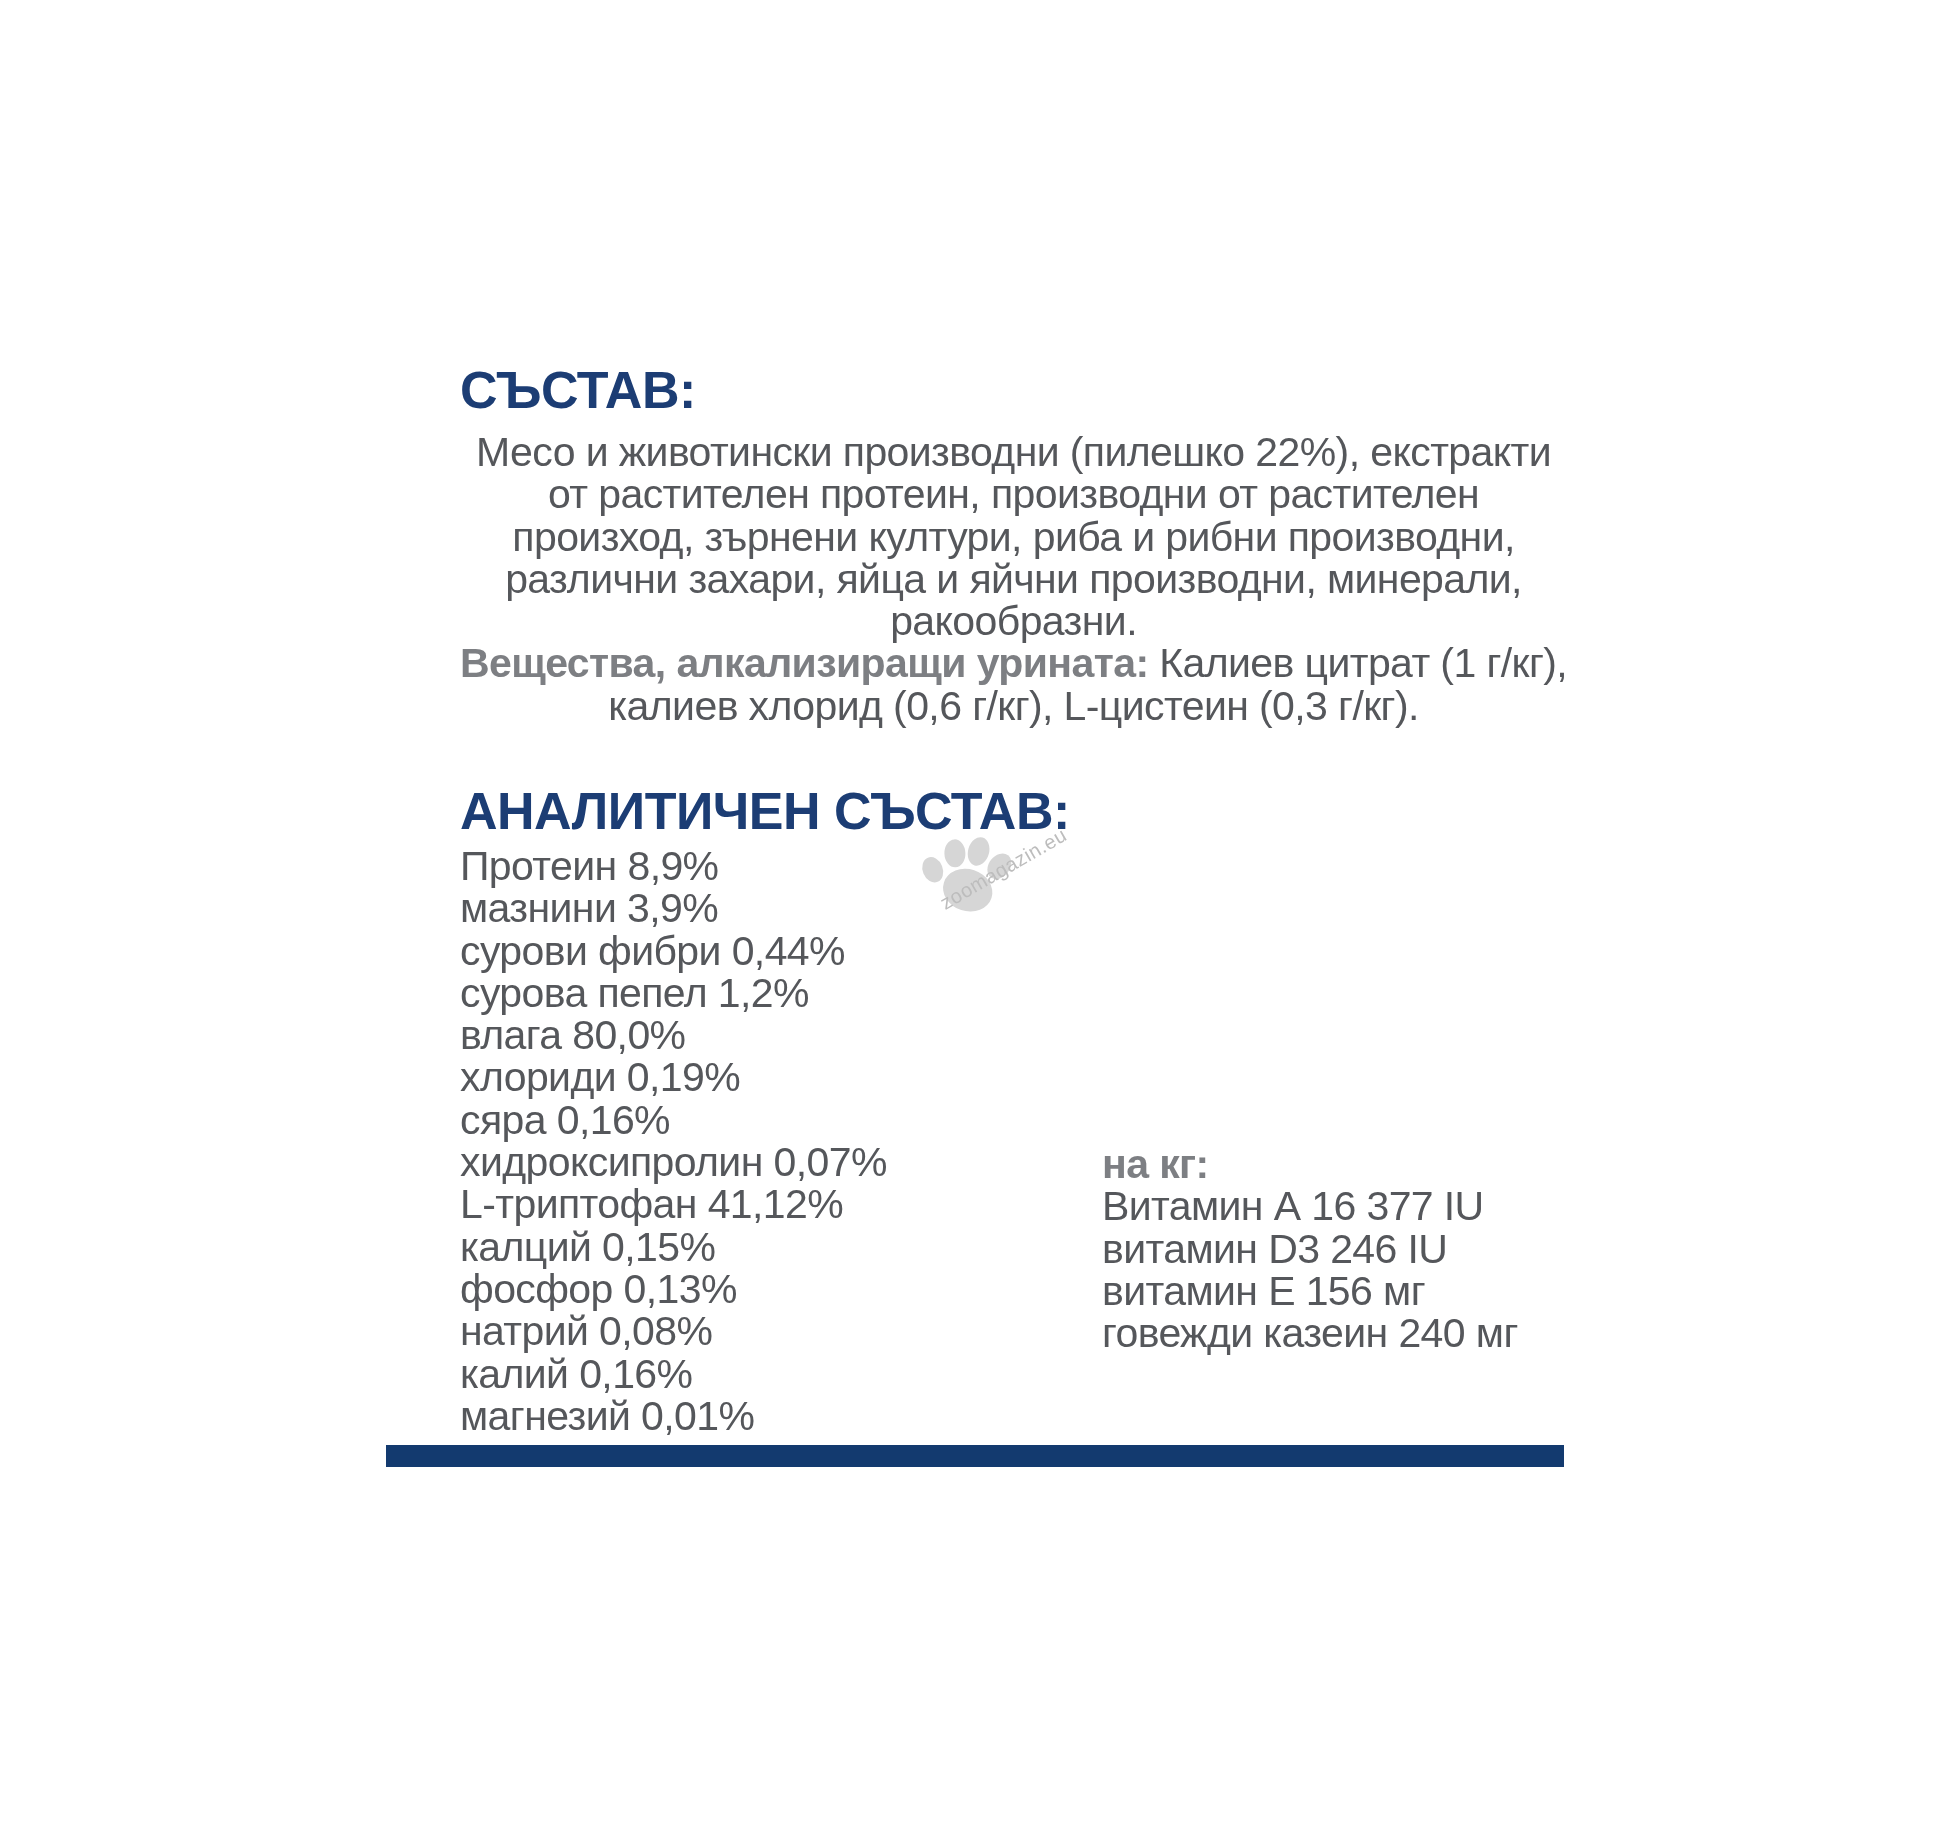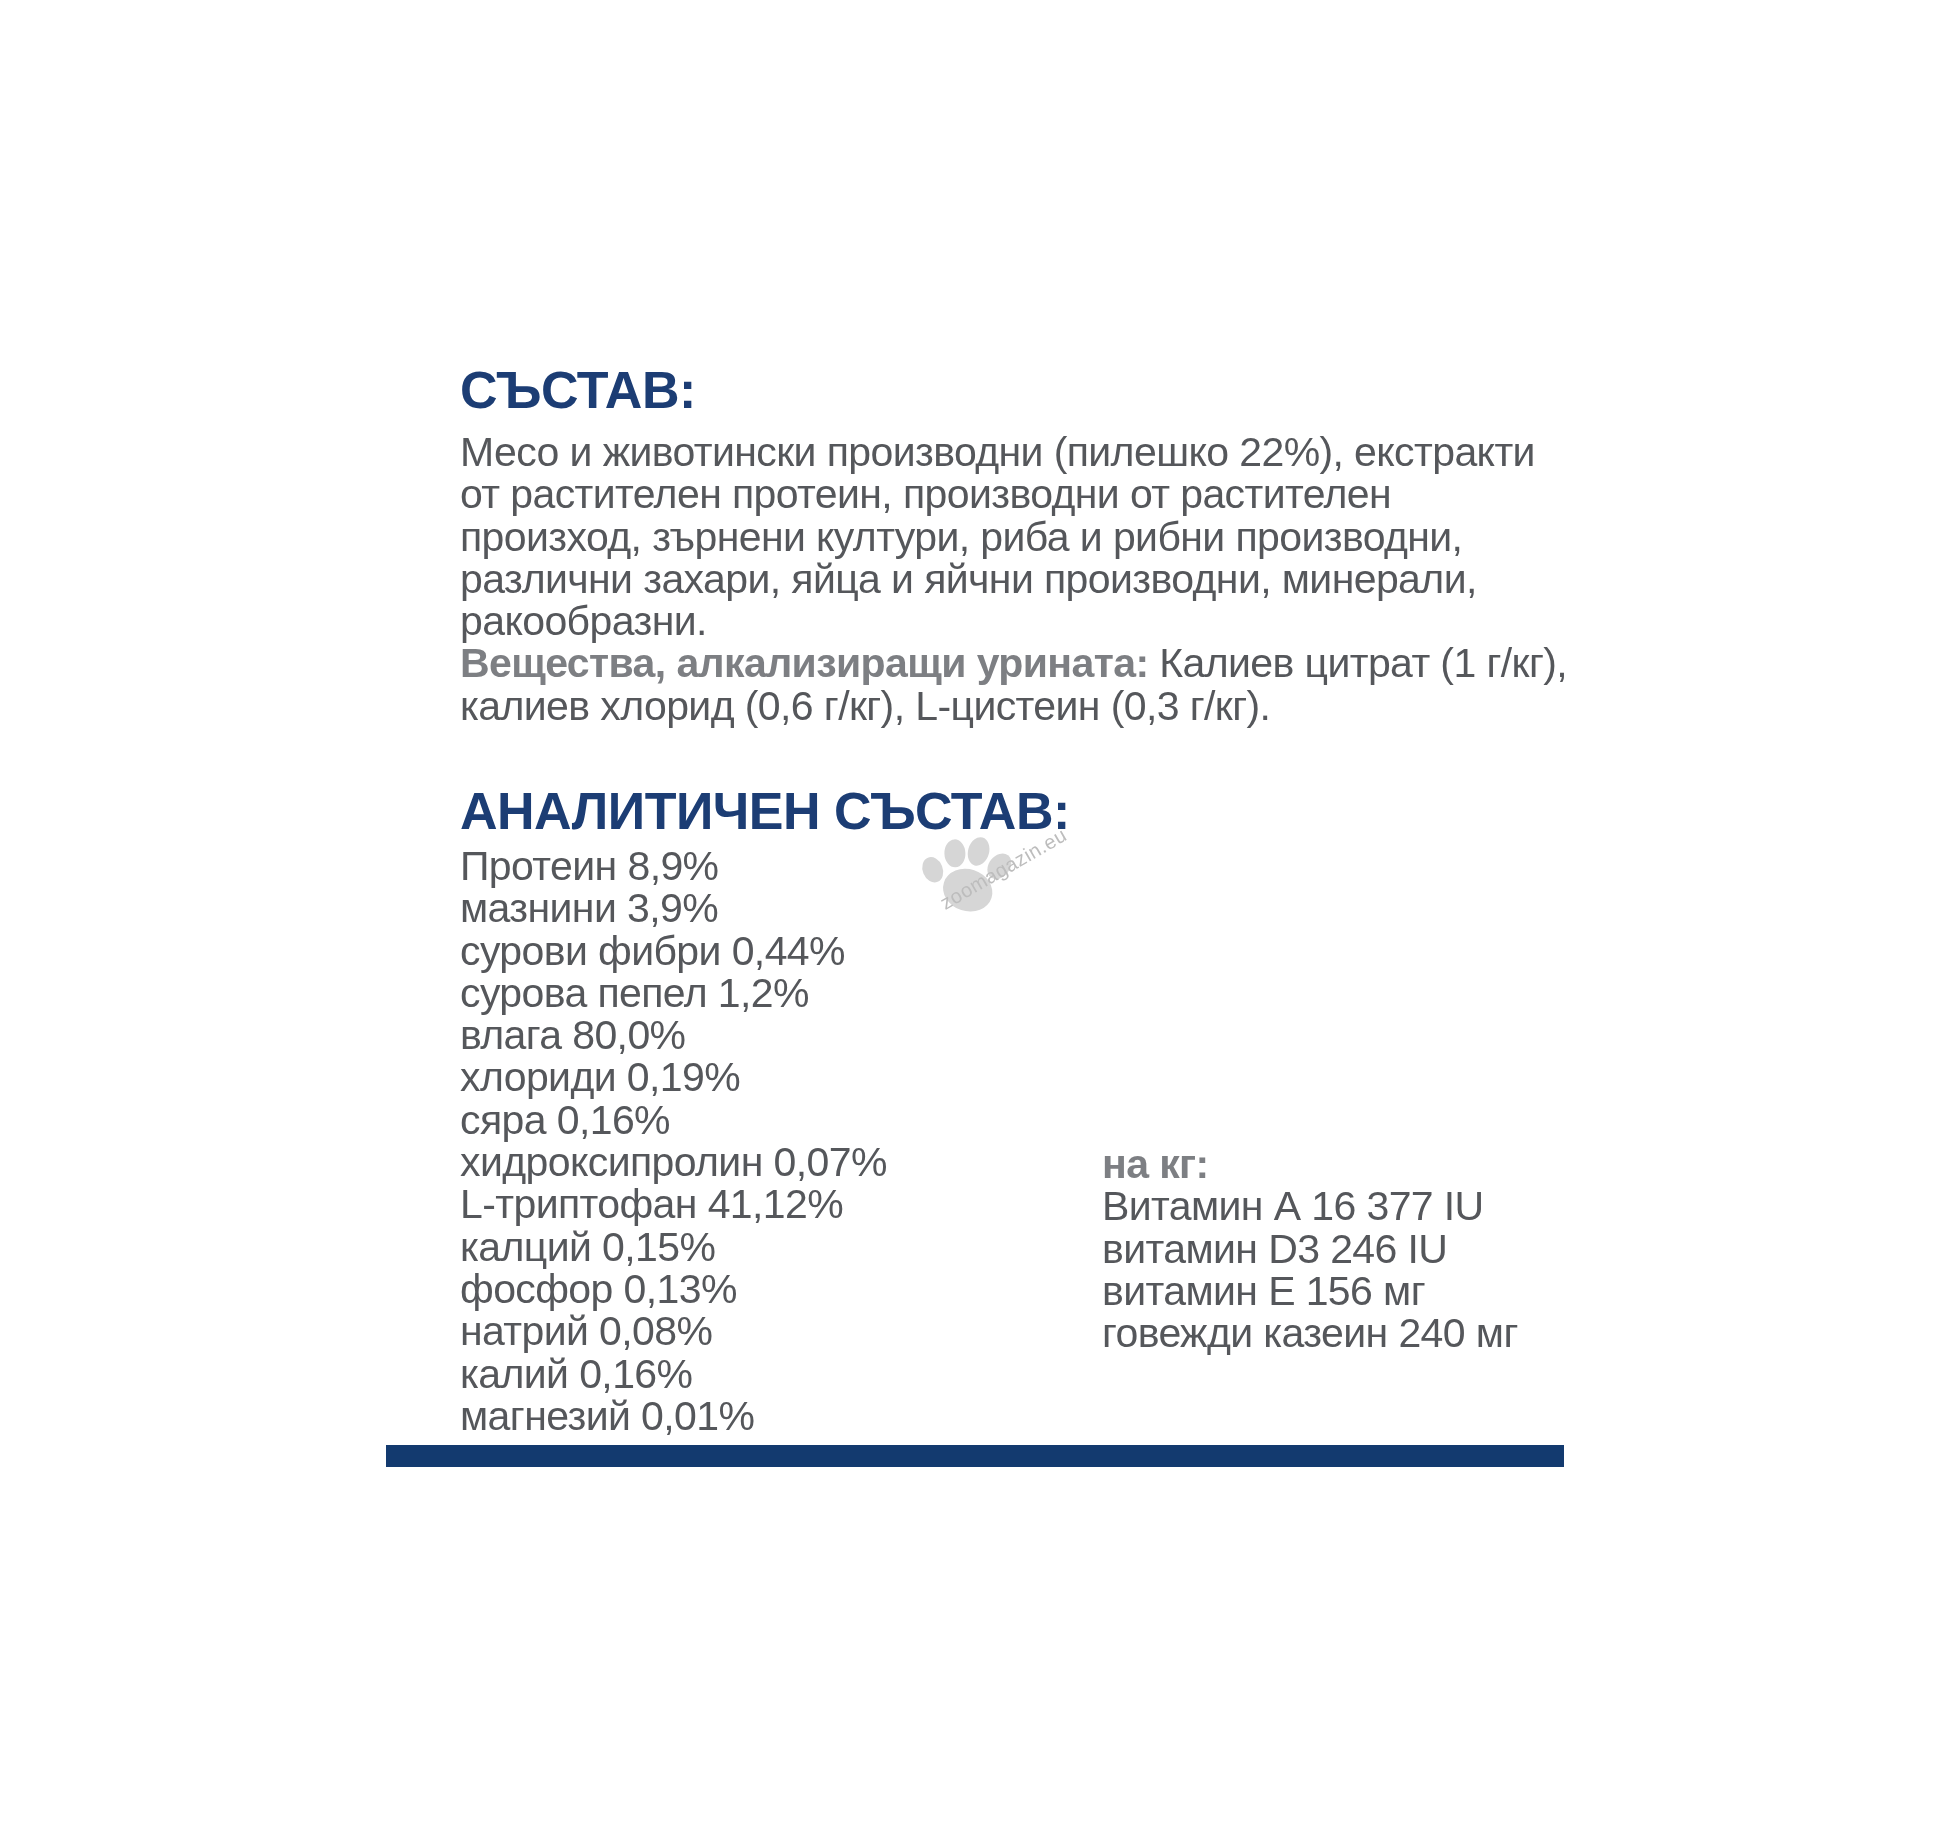--- a/index.html
+++ b/index.html
@@ -74,21 +74,21 @@
     white-space:nowrap;
   }
 </style>
 </head>
 <body>
 
 <div class="page">
 
   <div class="heading" style="top:360px;">СЪСТАВ:</div>
 
-  <div class="body-block" style="top:431px;">
+  <div class="body-block" style="top:431px;text-align:center;">
     <div>
         <div class="line">Месо и животински производни (пилешко 22%), екстракти</div>
         <div class="line">от растителен протеин, производни от растителен</div>
         <div class="line">произход, зърнени култури, риба и рибни производни,</div>
         <div class="line">различни захари, яйца и яйчни производни, минерали,</div>
         <div class="line">ракообразни.</div>
       </div>
     <div class="line"><span class="lead-bold">Вещества, алкализиращи урината:</span><span> Калиев цитрат (1 г/кг),</span></div>
     <div class="line">калиев хлорид (0,6 г/кг), L-цистеин (0,3 г/кг).</div>
   </div>

